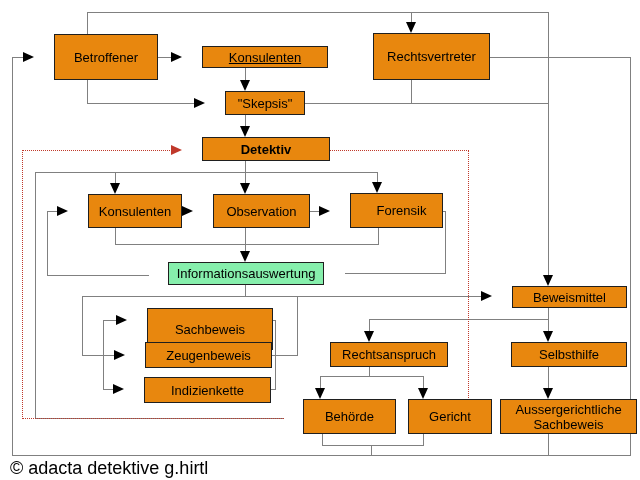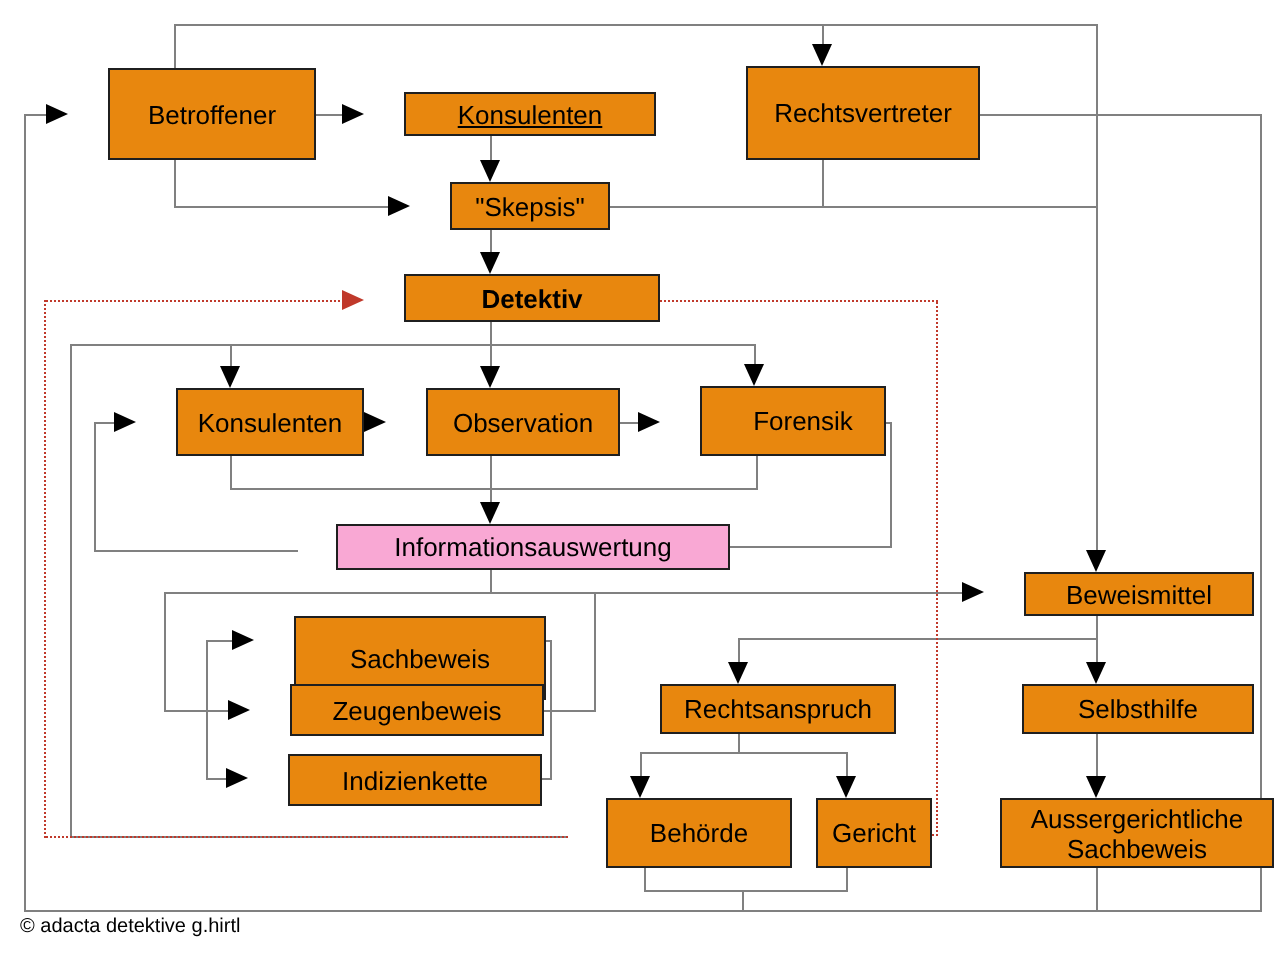--- a/index.html
+++ b/index.html
@@ -5,21 +5,21 @@
   html,body{margin:0;padding:0;background:#fff;}
   #canvas{position:relative;width:640px;height:480px;background:#fff;overflow:hidden;
           font-family:"Liberation Sans",sans-serif;}
   .node{position:absolute;display:flex;align-items:center;justify-content:center;
         text-align:center;box-sizing:border-box;font-size:13px;line-height:15px;
         color:#000;padding:0 2px;margin-left:20px;}
   .node.bold{font-weight:bold;}
   .line{position:absolute;}
   .rl{position:absolute;}
   .arr{position:absolute;width:0;height:0;}
-  .caption{position:absolute;left:10px;top:458px;font-size:10px;color:#000;
+  .caption{position:absolute;left:10px;top:458px;font-size:18px;color:#000;
            font-family:"Liberation Sans",sans-serif;}
 </style>
 </head>
 <body>
 
 <div id="canvas">
   <div id="diagram">
       <div class="line" style="left: 87px; top: 12px; width: 462px; height: 1px; background: rgb(128, 128, 128);"></div>
       <div class="line" style="left: 87px; top: 12px; width: 1px; height: 23px; background: rgb(128, 128, 128);"></div>
       <div class="line" style="left: 411px; top: 12px; width: 1px; height: 13px; background: rgb(128, 128, 128);"></div>
@@ -120,25 +120,25 @@
       <div class="arr" style="left: 171px; top: 145px; border-top: 5px solid transparent; border-bottom: 5px solid transparent; border-left: 11px solid rgb(192, 57, 43);"></div>
       <div class="arr" style="left: 310px; top: 145px; border-top: 5px solid transparent; border-bottom: 5px solid transparent; border-right: 11px solid rgb(192, 57, 43);"></div>
       <div class="node" style="left: 34px; top: 34px; width: 104px; height: 46px; background: rgb(232, 135, 14); border: 1px solid rgb(31, 31, 31);">Betroffener</div>
       <div class="node" style="left: 182px; top: 46px; width: 126px; height: 22px; background: rgb(232, 135, 14); border: 1px solid rgb(31, 31, 31); text-decoration: underline;">Konsulenten</div>
       <div class="node" style="left: 353px; top: 33px; width: 117px; height: 47px; background: rgb(232, 135, 14); border: 1px solid rgb(31, 31, 31);">Rechtsvertreter</div>
       <div class="node" style="left: 205px; top: 91px; width: 80px; height: 24px; background: rgb(232, 135, 14); border: 1px solid rgb(31, 31, 31);">"Skepsis"</div>
       <div class="node bold" style="left: 182px; top: 137px; width: 128px; height: 24px; background: rgb(232, 135, 14); border: 1px solid rgb(31, 31, 31);">Detektiv</div>
       <div class="node" style="left: 68px; top: 194px; width: 94px; height: 34px; background: rgb(232, 135, 14); border: 1px solid rgb(31, 31, 31);">Konsulenten</div>
       <div class="node" style="left: 193px; top: 194px; width: 97px; height: 34px; background: rgb(232, 135, 14); border: 1px solid rgb(31, 31, 31);">Observation</div>
       <div class="node" style="left: 330px; top: 193px; width: 93px; height: 35px; background: rgb(232, 135, 14); border: 1px solid rgb(31, 31, 31); padding-left: 12px;">Forensik</div>
-      <div class="node" style="left: 148px; top: 262px; width: 197px; height: 23px; background: #f9a8d4; border: 1px solid rgb(31, 31, 31);">Informationsauswertung</div>
+      <div class="node" style="left: 148px; top: 262px; width: 156px; height: 23px; background: #86efac; border: 1px solid rgb(31, 31, 31);">Informationsauswertung</div>
       <div class="node" style="left: 127px; top: 308px; width: 126px; height: 42px; background: rgb(232, 135, 14); border: 1px solid rgb(31, 31, 31);">Sachbeweis</div>
       <div class="node" style="left: 125px; top: 342px; width: 127px; height: 26px; background: rgb(232, 135, 14); border: 1px solid rgb(31, 31, 31);">Zeugenbeweis</div>
       <div class="node" style="left: 124px; top: 377px; width: 127px; height: 26px; background: rgb(232, 135, 14); border: 1px solid rgb(31, 31, 31);">Indizienkette</div>
       <div class="node" style="left: 492px; top: 286px; width: 115px; height: 22px; background: rgb(232, 135, 14); border: 1px solid rgb(31, 31, 31);">Beweismittel</div>
       <div class="node" style="left: 310px; top: 342px; width: 118px; height: 25px; background: rgb(232, 135, 14); border: 1px solid rgb(31, 31, 31);">Rechtsanspruch</div>
       <div class="node" style="left: 491px; top: 342px; width: 116px; height: 25px; background: rgb(232, 135, 14); border: 1px solid rgb(31, 31, 31);">Selbsthilfe</div>
       <div class="node" style="left: 283px; top: 399px; width: 93px; height: 35px; background: rgb(232, 135, 14); border: 1px solid rgb(31, 31, 31);">Behörde</div>
-      <div class="node" style="left: 388px; top: 399px; width: 58px; height: 35px; background: rgb(232, 135, 14); border: 1px solid rgb(31, 31, 31);">Gericht</div>
+      <div class="node" style="left: 388px; top: 399px; width: 84px; height: 35px; background: rgb(232, 135, 14); border: 1px solid rgb(31, 31, 31);">Gericht</div>
       <div class="node" style="left: 480px; top: 399px; width: 137px; height: 35px; background: rgb(232, 135, 14); border: 1px solid rgb(31, 31, 31);">Aussergerichtliche Sachbeweis</div>
     </div>
   <div class="caption">© adacta detektive g.hirtl</div>
 </div>
 
 </body></html>

